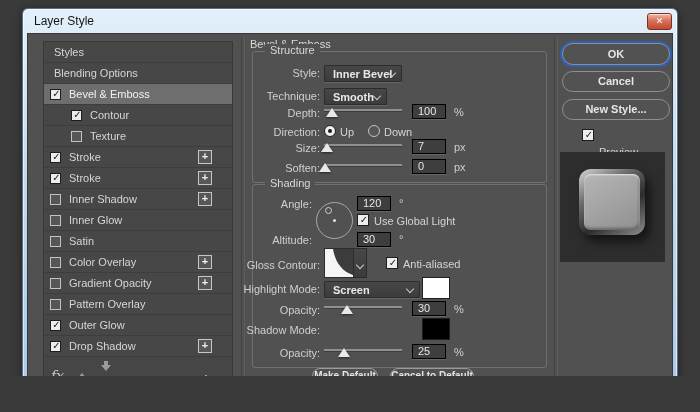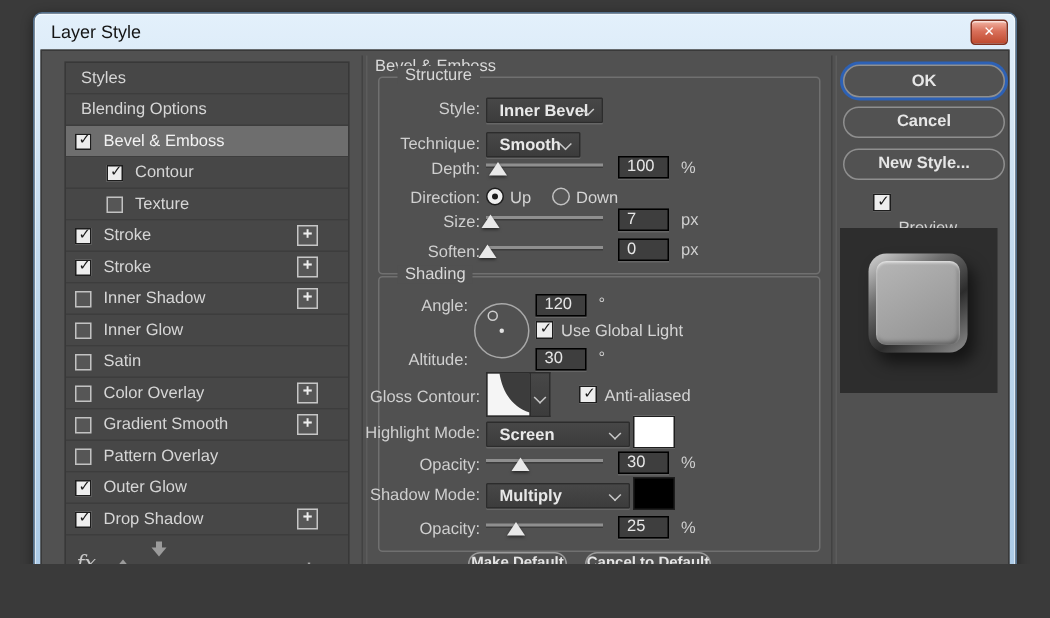--- a/index.html
+++ b/index.html
@@ -160,21 +160,21 @@
           <span class="cb"></span>
           <span class="slabel">Satin</span>
           </div>
         <div class="srow has-cb" style="top:210px">
           <span class="cb"></span>
           <span class="slabel">Color Overlay</span>
           <span class="plusbtn">+</span>
           </div>
         <div class="srow has-cb" style="top:231px">
           <span class="cb"></span>
-          <span class="slabel">Gradient Smooth</span>
+          <span class="slabel">Gradient Opacity</span>
           <span class="plusbtn">+</span>
           </div>
         <div class="srow has-cb" style="top:252px">
           <span class="cb"></span>
           <span class="slabel">Pattern Overlay</span>
           </div>
         <div class="srow has-cb" style="top:273px">
           <span class="cb checked"></span>
           <span class="slabel">Outer Glow</span>
           </div>
@@ -271,24 +271,20 @@
       </div>
       <div class="swatch" style="left: 394px; top: 243px; background: rgb(255, 255, 255);"></div>
       <div class="flabel" style="left:204px;top:270px">Opacity:</div>
       <div class="slider" style="left:296px;top:268px">
         <div class="line"></div>
         <div class="thumb" style="left: 30%;"></div>
       </div>
       <div class="vbox" style="left:384px;top:267px">30</div>
       <div class="unit" style="left:426px;top:269px">%</div>
       <div class="flabel" style="left:204px;top:290px">Shadow Mode:</div>
-      <div class="dd" style="left:296px;top:288px;width:96px">
-        <span class="dd-text">Multiply</span>
-        <span class="chev"></span>
-      </div>
       <div class="swatch" style="left: 394px; top: 284px; background: rgb(0, 0, 0);"></div>
       <div class="flabel" style="left:204px;top:313px">Opacity:</div>
       <div class="slider" style="left:296px;top:311px">
         <div class="line"></div>
         <div class="thumb" style="left: 25%;"></div>
       </div>
       <div class="vbox" style="left:384px;top:310px">25</div>
       <div class="unit" style="left:426px;top:312px">%</div>
 
       <div class="smallbtn" style="left:284px;top:334px;width:66px">Make Default</div>

